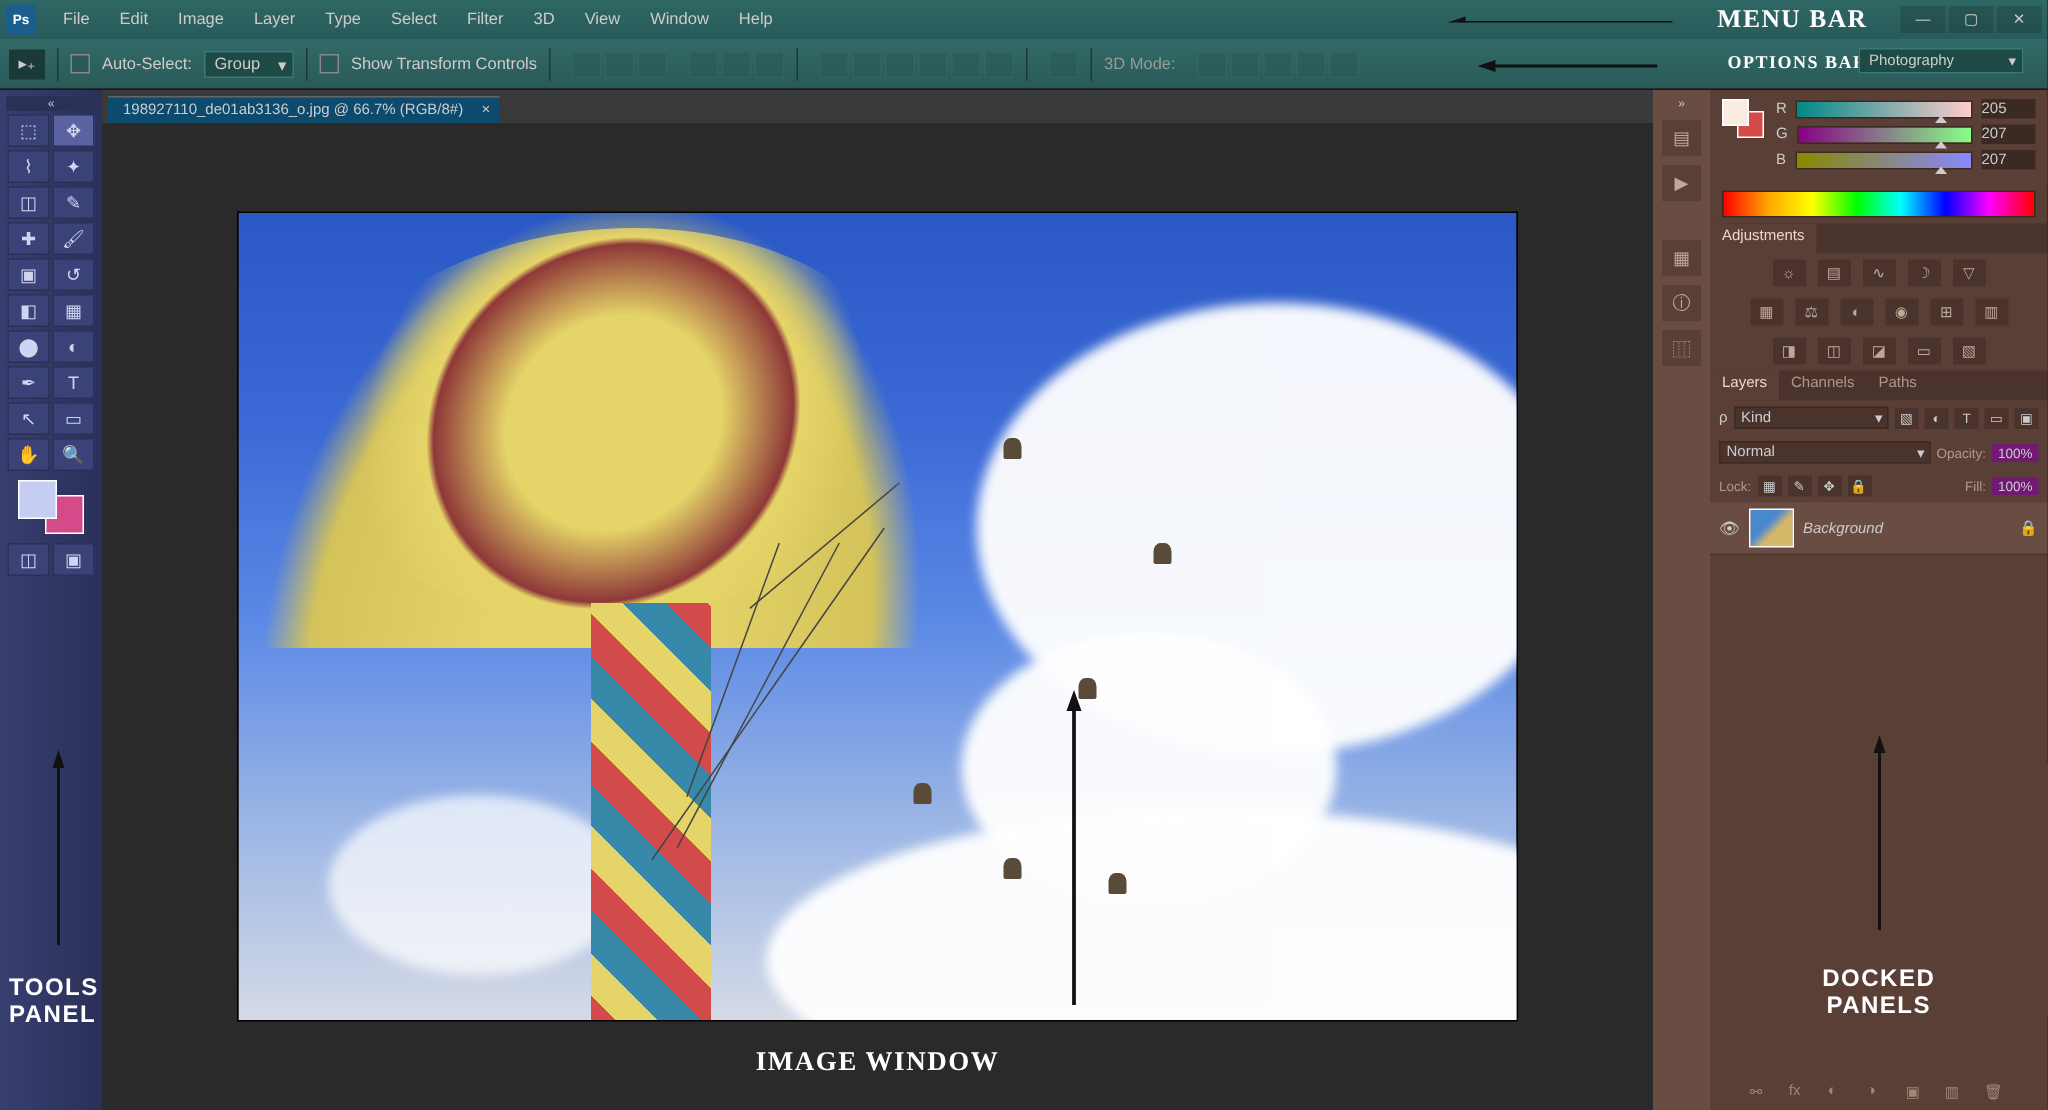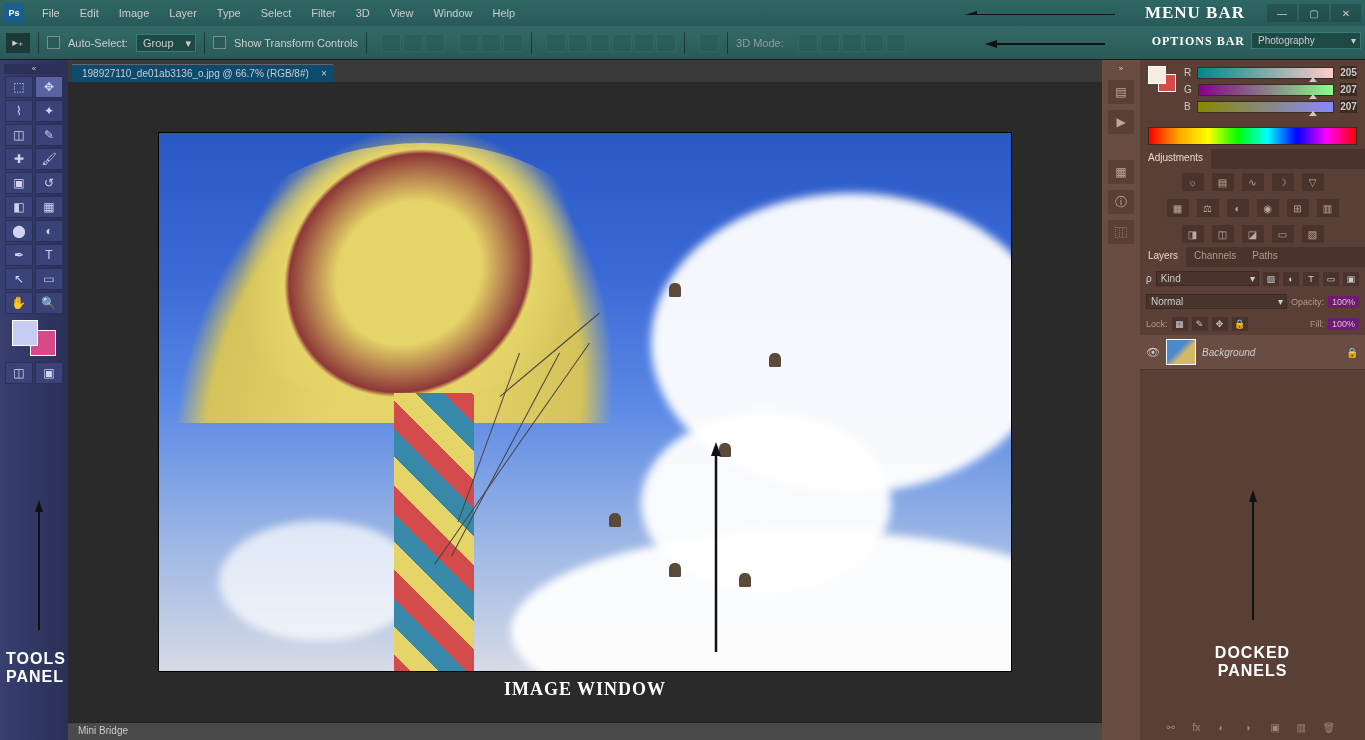--- a/index.html
+++ b/index.html
@@ -19,21 +19,21 @@
 .options-bar .opt-icon { width:24px; height:20px; background:#1a3a38; display:flex; align-items:center; justify-content:center; }
 .options-bar .checkbox { width:13px; height:13px; border:1px solid #888; background:#2a5a57; }
 .options-bar .chk-label { font-size:11px; }
 .options-bar .dropdown { background:#1e4a46; border:1px solid #3a7a76; padding:2px 16px 2px 6px; position:relative; font-size:11px; min-width:60px; }
 .options-bar .dropdown::after { content:"▾"; position:absolute; right:4px; top:2px; }
 .options-bar .align-group { display:flex; gap:2px; margin-left:6px; }
 .options-bar .align-btn { width:20px; height:18px; background:#2a5a57; border:1px solid #3a6a66; opacity:.5; }
 .options-bar .sep { width:1px; height:22px; background:#1a3a38; }
 .options-bar .label-3d { font-size:11px; color:#999; }
 .options-bar .annotation-label { position:absolute; right:120px; top:8px; font-weight:bold; font-size:12px; color:#fff; letter-spacing:1px; font-family:Georgia,serif; }
-.options-bar .workspace-dd { position:absolute; right:4px; top:6px; background:#1e4a46; border:1px solid #3a7a76; padding:2px 16px 2px 6px; font-size:10px; width:110px; }
+.options-bar .workspace-dd { position:absolute; right:16px; top:6px; background:#1e4a46; border:1px solid #3a7a76; padding:2px 16px 2px 6px; font-size:10px; width:110px; }
 .options-bar .workspace-dd::after { content:"▾"; position:absolute; right:4px; top:2px; }
 
 
 .workspace { display:flex; height:680px; position:relative; }
 
 
 .tools-panel { width:68px; background:linear-gradient(90deg,#383f70,#2a3058); padding:4px 2px; display:flex; flex-direction:column; align-items:center; position:relative; }
 .tools-collapse { width:60px; height:10px; background:#2a3058; margin-bottom:2px; font-size:8px; text-align:center; }
 .tool-grid { display:grid; grid-template-columns:28px 28px; gap:2px; }
 .tool-btn { width:28px; height:22px; background:#3a4278; display:flex; align-items:center; justify-content:center; color:#d0d4f0; font-size:12px; border:1px solid #2a3058; }
@@ -77,21 +77,21 @@
 .panel-tabs { display:flex; background:#4a332c; height:20px; }
 .panel-tab { padding:3px 8px; font-size:10px; color:#b0988a; }
 .panel-tab.active { background:#5a3f36; color:#e8d8c8; }
 .color-panel { padding:6px 8px; background:#5a3f36; }
 .color-row { display:flex; align-items:center; gap:6px; margin-bottom:4px; font-size:10px; }
 .color-row .slider { flex:1; height:12px; background:linear-gradient(90deg,#000,#0ff); border:1px solid #3a2a22; position:relative; }
 .color-row .slider.r { background:linear-gradient(90deg,#088,#fcc); }
 .color-row .slider.g { background:linear-gradient(90deg,#808,#8f8); }
 .color-row .slider.b { background:linear-gradient(90deg,#880,#88f); }
 .color-row .slider-tri { position:absolute; right:16px; bottom:-4px; width:0; height:0; border-left:4px solid transparent; border-right:4px solid transparent; border-bottom:5px solid #ccc; }
-.color-row .val { width:17px; background:#3a2a22; text-align:center; padding:1px 0;font-weight:bold; }
+.color-row .val { width:36px; background:#3a2a22; padding:1px 0; }
 .color-swatches-mini { position:relative; width:28px; height:26px; }
 .csw-fg { position:absolute; top:0; left:0; width:18px; height:18px; background:#f7ecdf; border:1px solid #fff; }
 .csw-bg { position:absolute; bottom:0; right:0; width:18px; height:18px; background:#d64a4a; border:1px solid #fff; }
 .spectrum { height:18px; background:linear-gradient(90deg,red,orange,yellow,lime,cyan,blue,magenta,red); margin:4px 8px; border:1px solid #3a2a22; }
 .adj-panel { background:#5a3f36; }
 .adj-title { font-size:10px; padding:4px 8px; color:#e0c8b8; }
 .adj-row { display:flex; gap:8px; justify-content:center; padding:4px 0; }
 .adj-icon { width:22px; height:18px; background:#4a332c; display:flex; align-items:center; justify-content:center; font-size:10px; color:#c0a898; }
 .layers-panel { background:#5a3f36; flex:1; display:flex; flex-direction:column; }
 .layers-controls { display:flex; align-items:center; gap:4px; padding:4px 6px; font-size:10px; }
@@ -257,21 +257,20 @@
         <div class="swing-person" style="left:580px;top:440px"></div>
         <div class="swing-person" style="left:610px;top:220px"></div>
         <div class="swing-person" style="left:510px;top:150px"></div>
       </div>
       <svg class="image-arrow" width="14" height="210">
           <line x1="7" y1="210" x2="7" y2="8" stroke="#111" stroke-width="2.5"></line>
           <polygon points="7,0 2,14 12,14" fill="#111"></polygon>
         </svg>
       <div class="image-label">IMAGE WINDOW</div>
     </div>
-    <div class="mini-bridge">Mini Bridge</div>
   </div>
 
   <div class="right-strip">
     <div style="height:10px;font-size:8px">»</div>
     <div class="strip-btn">▤</div>
     <div class="strip-btn">▶</div>
     <div style="height:14px"></div>
     <div class="strip-btn">▦</div>
     <div class="strip-btn">ⓘ</div>
     <div class="strip-btn">⿲</div>

